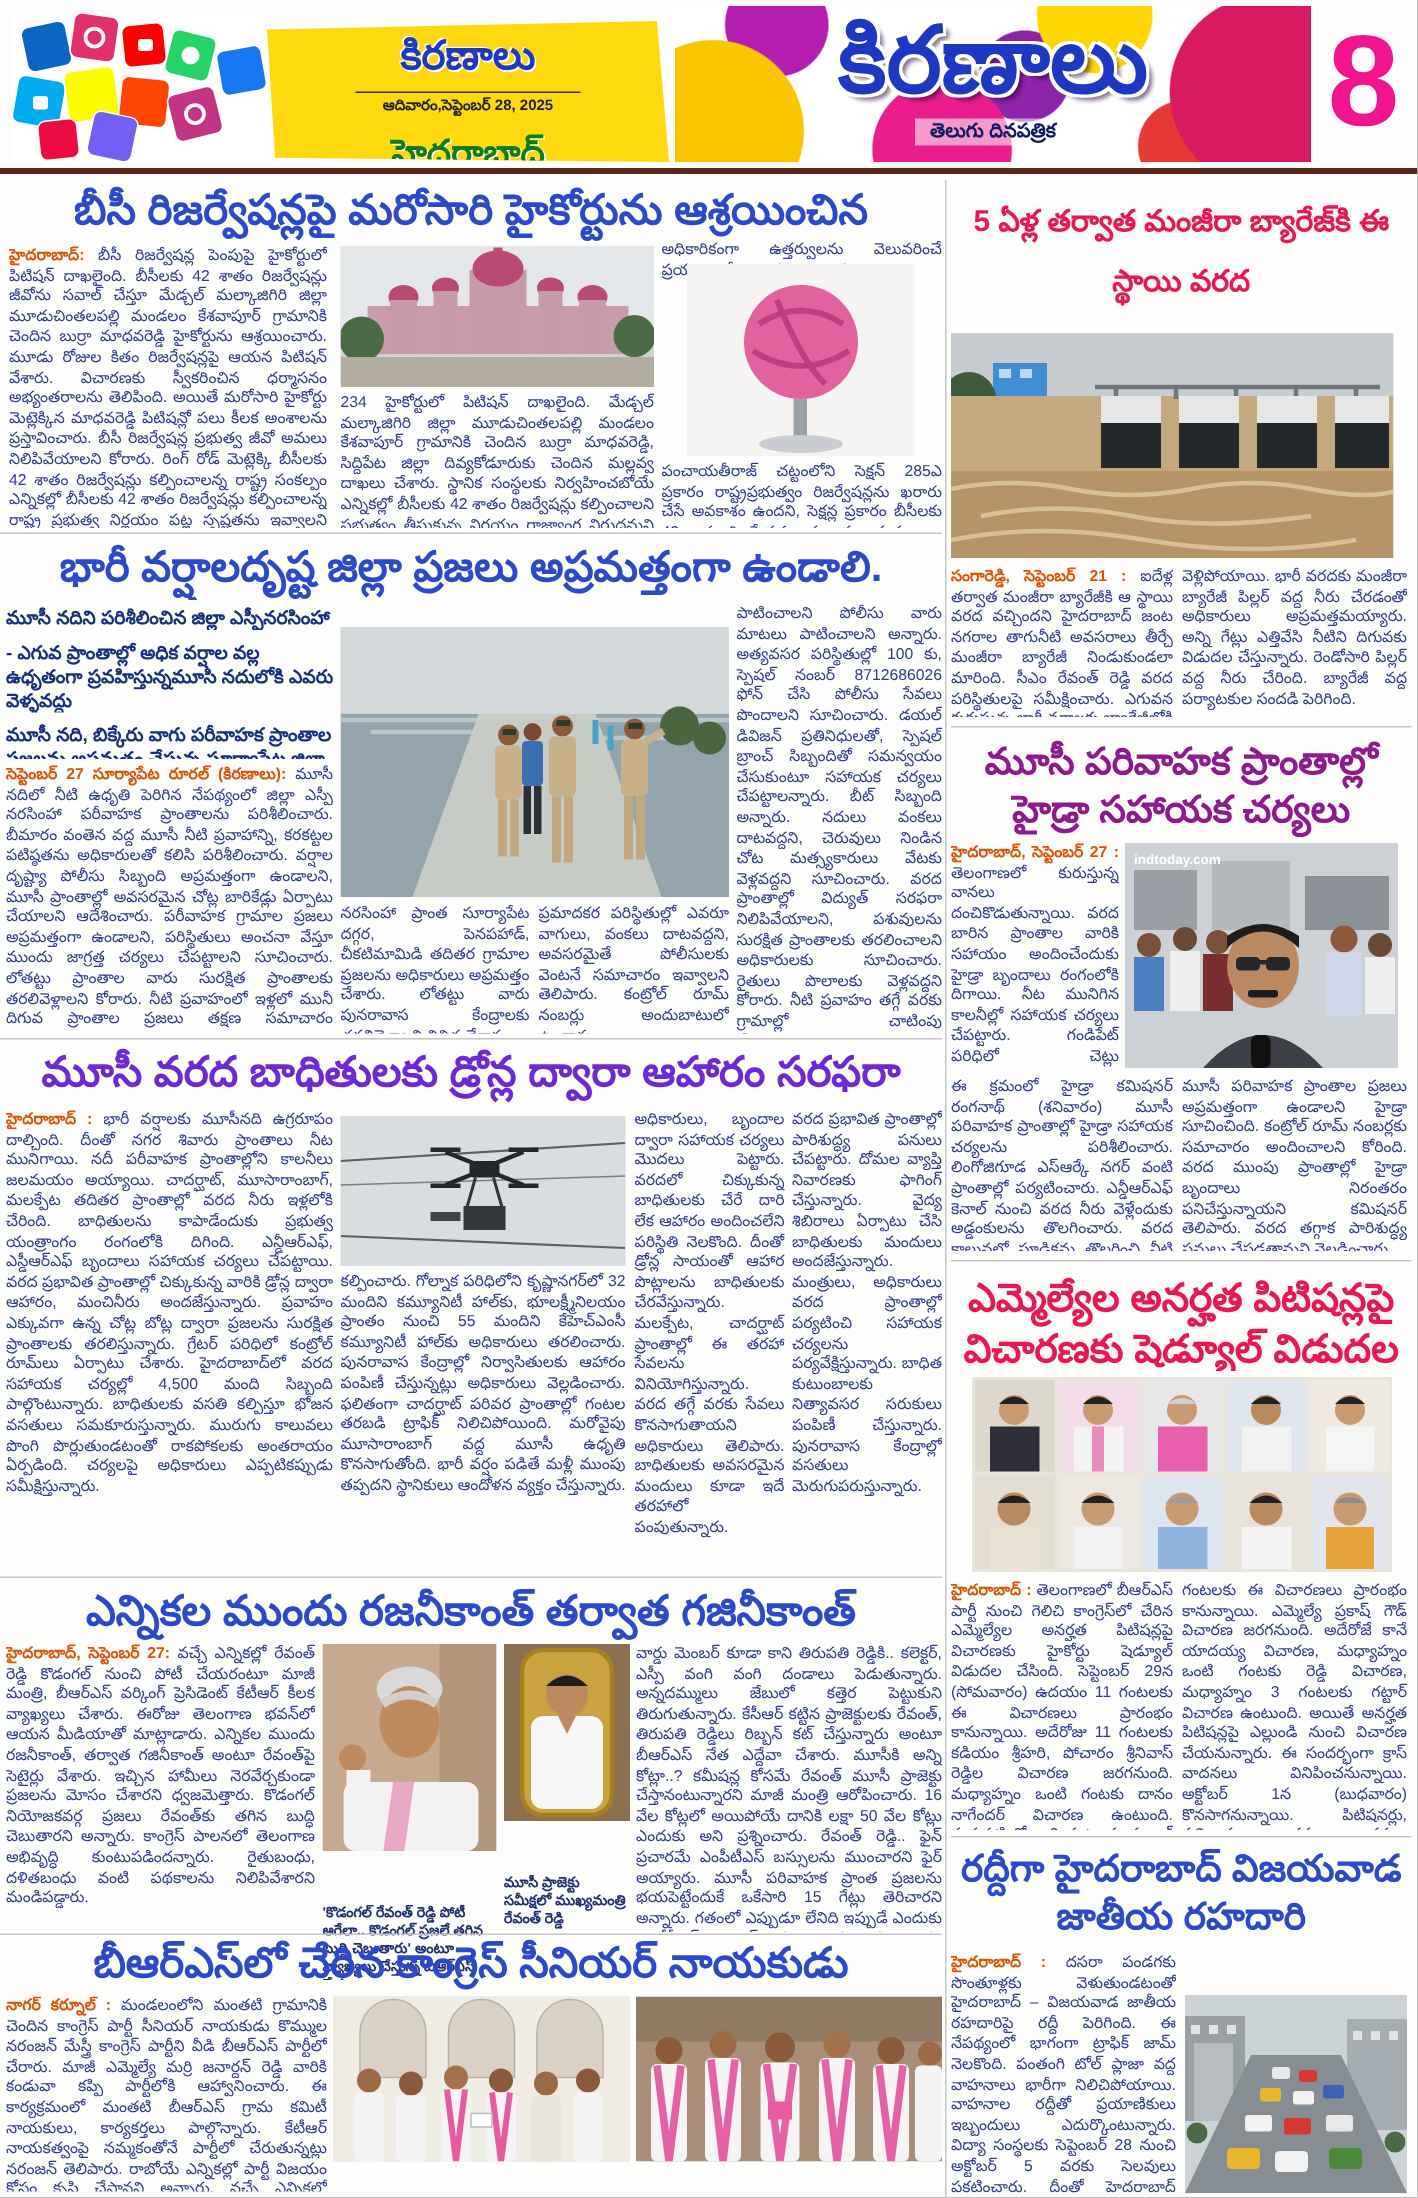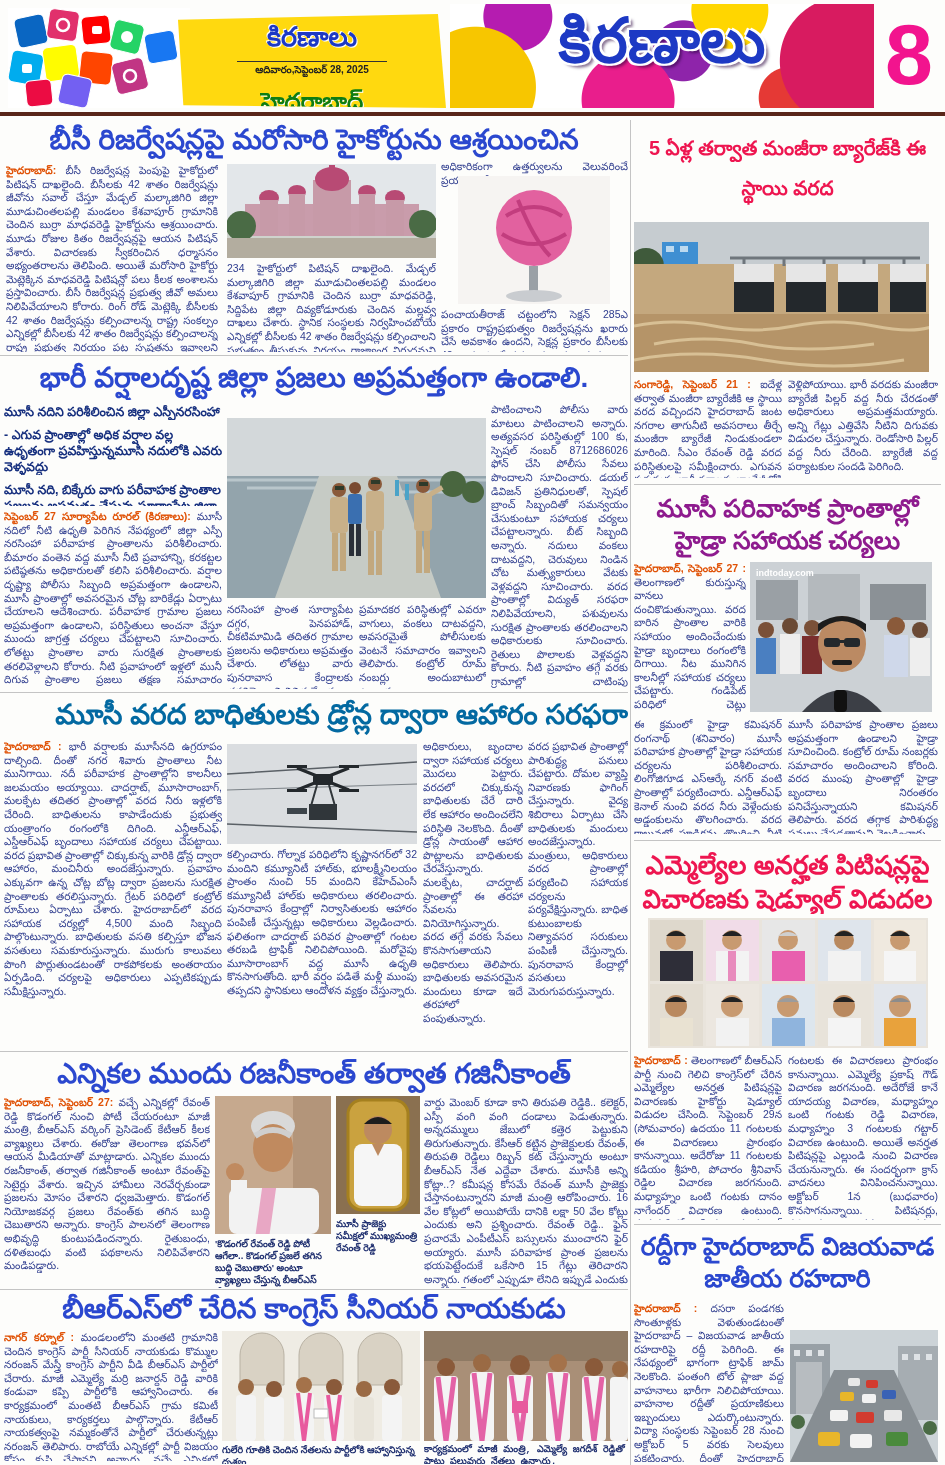--- a/index.html
+++ b/index.html
@@ -3,27 +3,27 @@
 <meta charset="utf-8">
 <style>
   html,body{margin:0;padding:0;background:#888;}
   #page{position:relative;width:945px;height:1465px;background:#fdfdfb;margin:0 auto;overflow:hidden;
         font-family:"Liberation Sans",sans-serif;}
   .abs{position:absolute;}
   .body-txt{font-size:10.5px;line-height:13.6px;color:#2e3c8e;text-align:justify;overflow:hidden;}
   .dateline{font-weight:700;color:#e05206;}
   .headline{font-weight:700;text-align:center;overflow:hidden;}
   .h-blue{color:#2b48cf;}
-  .h-orange{color:#0369a1;text-align:right;}
+  .h-orange{color:#6d28d9;}
   .h-red{color:#ee1650;}
   .h-purple{color:#8e1b8e;}
   .big-h{font-size:28px;line-height:36px;}
   .side-h{font-size:25px;line-height:32px;}
   .subhead{font-size:12.5px;line-height:16px;font-weight:700;color:#17307f;margin-bottom:7px;overflow:hidden;}
-  .caption{font-size:9.5px;line-height:12px;font-weight:700;color:#203070;overflow:hidden;}
+  .caption{font-size:9.5px;line-height:12px;font-weight:700;color:#203070;overflow:hidden;margin-top:32px;}
   .hrule{background:#c4c4c4;height:1px;}
   .vrule{background:#c4c4c4;width:1px;}
   .ph{overflow:hidden;background:#ddd;}
   .ph svg{display:block;width:100%;height:100%;}
   
   #yellow-panel{background:#ffd90f;clip-path:polygon(0 6%,97% 0,100% 100%,2% 97%);text-align:center;}
   #mast-small{font-size:27px;font-weight:700;color:#1d39c4;text-shadow:1px 1px 0 #fff,-1px -1px 0 #fff;margin-top:8px;}
   #mast-rule{width:150px;height:1px;background:#333;margin:2px auto;}
   #mast-date{font-size:10px;font-weight:700;color:#222;}
   #edition{font-size:23px;font-weight:700;color:#0f7d12;text-shadow:1px 1px 0 #fff;margin-top:10px;}
@@ -74,20 +74,21 @@
       </svg>
     </div>
     <div id="yellow-panel" class="abs" style="left:178px;top:14px;width:268px;height:94px;">
       <div id="mast-small">కిరణాలు</div>
       <div id="mast-rule"></div>
       <div id="mast-date">ఆదివారం,సెప్టెంబర్ 28, 2025</div>
       <div id="edition">హైదరాబాద్</div>
     </div>
     <div id="mast-wrap" class="abs" style="left:450px;top:4px;width:424px;height:104px;">
       <div id="mast-main">కిరణాలు</div>
+      <div><span id="tagline">తెలుగు దినపత్రిక</span></div>
     </div>
     <div id="page-num" class="abs" style="left:876px;top:6px;width:66px;text-align:center;">8</div>
   </div>
   <div id="header-rule" class="abs" style="left:0;top:112px;width:945px;height:4px;"></div>
 
   <div class="abs headline big-h h-blue" style="left:0;top:122px;width:628px;height:40px;">బీసీ రిజర్వేషన్లపై మరోసారి హైకోర్టును ఆశ్రయించిన మాధవరెడ్డి</div>
   <div class="abs body-txt" style="left:6px;top:164px;width:212px;height:188px;">
     <span class="dateline">హైదరాబాద్:</span>
     <span>బీసీ రిజర్వేషన్ల పెంపుపై హైకోర్టులో పిటిషన్ దాఖలైంది. బీసీలకు 42 శాతం రిజర్వేషన్లు జీవోను సవాల్ చేస్తూ మేడ్చల్ మల్కాజిగిరి జిల్లా మూడుచింతలపల్లి మండలం కేశవాపూర్ గ్రామానికి చెందిన బుర్రా మాధవరెడ్డి హైకోర్టును ఆశ్రయించారు. మూడు రోజుల కితం రిజర్వేషన్లపై ఆయన పిటిషన్ వేశారు. విచారణకు స్వీకరించిన ధర్మాసనం అభ్యంతరాలను తెలిపింది. అయితే మరోసారి హైకోర్టు మెట్లెక్కిన మాధవరెడ్డి పిటిషన్లో పలు కీలక అంశాలను ప్రస్తావించారు. బీసీ రిజర్వేషన్ల ప్రభుత్వ జీవో అమలు నిలిపివేయాలని కోరారు. రింగ్ రోడ్ మెట్లెక్కి బీసీలకు 42 శాతం రిజర్వేషన్లు కల్పించాలన్న రాష్ట్ర సంకల్పం ఎన్నికల్లో బీసీలకు 42 శాతం రిజర్వేషన్లు కల్పించాలన్న రాష్ట్ర ప్రభుత్వ నిర్ణయం పట్ల స్పష్టతను ఇవ్వాలని కోరుతూ సెక్షన్లను ప్రస్తావించారు.</span>
   </div>

